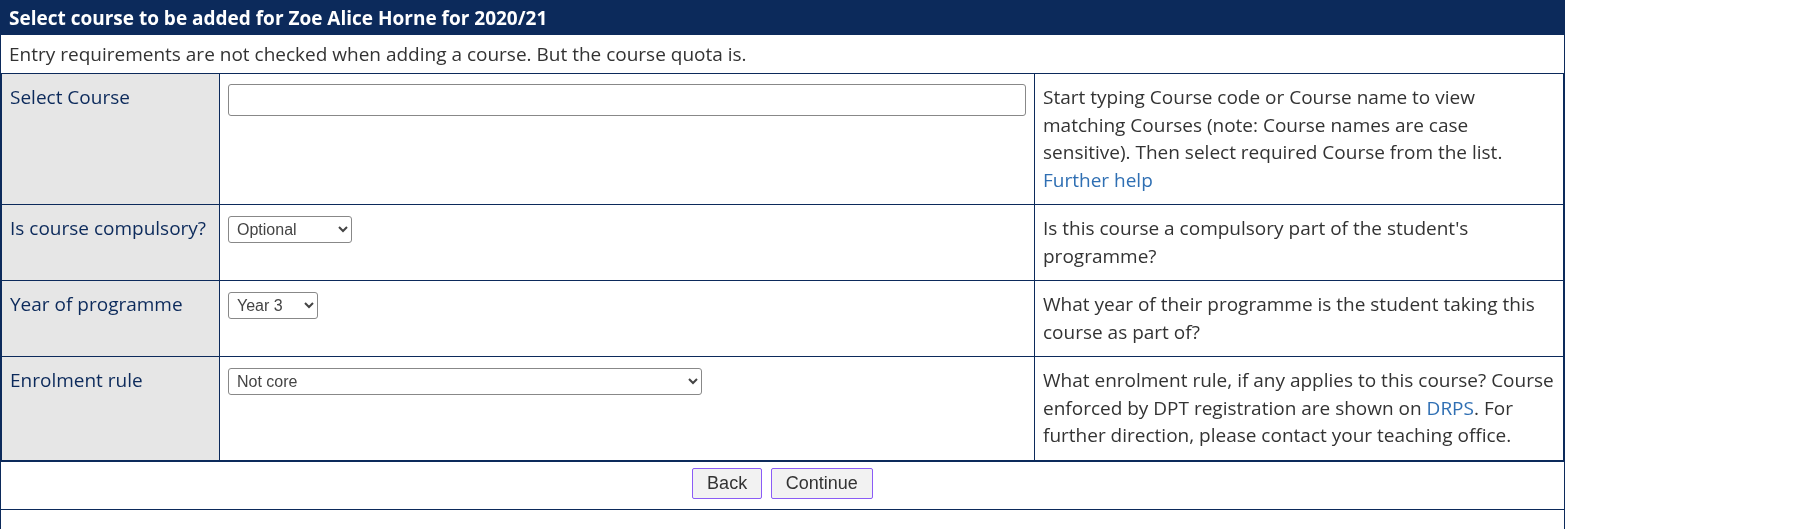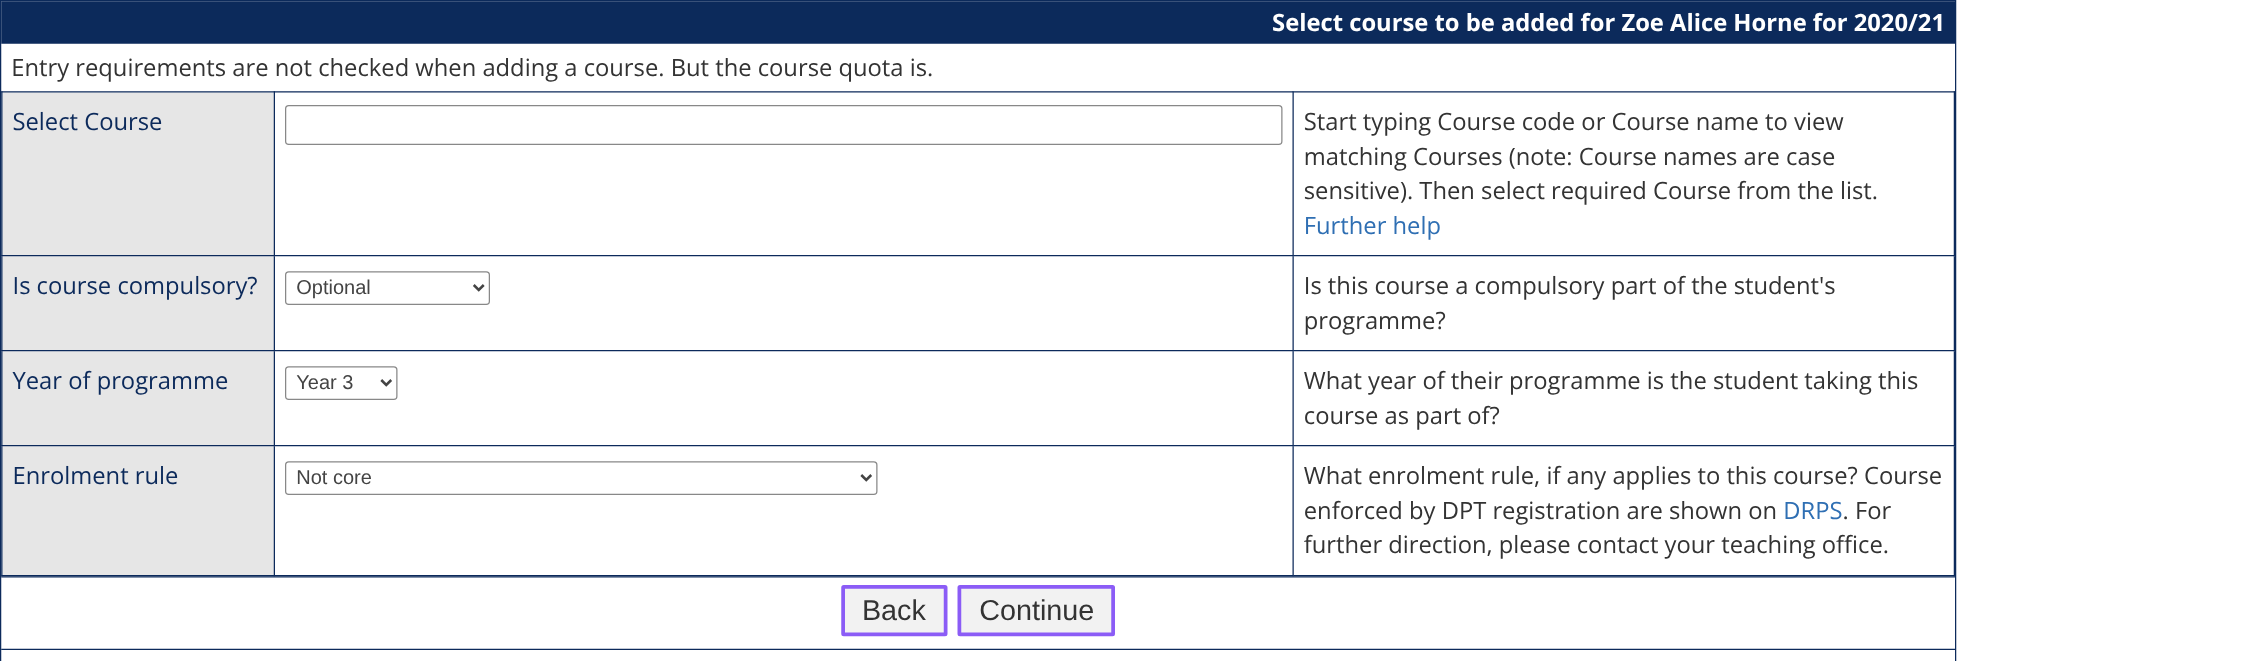--- a/index.html
+++ b/index.html
@@ -15,21 +15,20 @@
       width: 1565px;
       margin: 0;
       border: 1px solid #0c2a5b;
     }
     .header-bar {
       background: #0c2a5b;
       color: #fff;
       font-weight: 700;
       padding: 4px 8px;
       font-size: 19px;
-      text-align: right;
     }
     .intro {
       padding: 6px 8px;
       font-size: 19px;
       color: #333;
     }
     table.form-table {
       width: 100%;
       border-collapse: collapse;
     }
@@ -64,34 +63,34 @@
       background: #fff;
     }
     select {
       border: 1px solid #888;
       background: #fff;
       font-size: 16px;
       padding: 3px 4px;
       border-radius: 3px;
       color: #444;
     }
-    select.compulsory { width: 164px; }
+    select.compulsory { width: 124px; }
     select.year { width: 90px; }
     select.enrolment { width: 474px; }
     a.link { color: #2f6fb3; text-decoration: none; margin-top: 26px; }
     .button-row {
       text-align: center;
       padding: 6px 0 10px 0;
       border-top: 1px solid #0c2a5b;
     }
     .button-row button {
-      border: 3px solid #8b5cf6;
+      border: 1px solid #8b5cf6;
       background: #f2f2f2;
       color: #333;
-      font-size: 23px;
+      font-size: 18px;
       padding: 4px 14px;
       margin: 0 2px;
       border-radius: 2px;
       cursor: pointer;
     }
     .footer-strip {
       border-top: 1px solid #0c2a5b;
       height: 26px;
     }
   </style>

